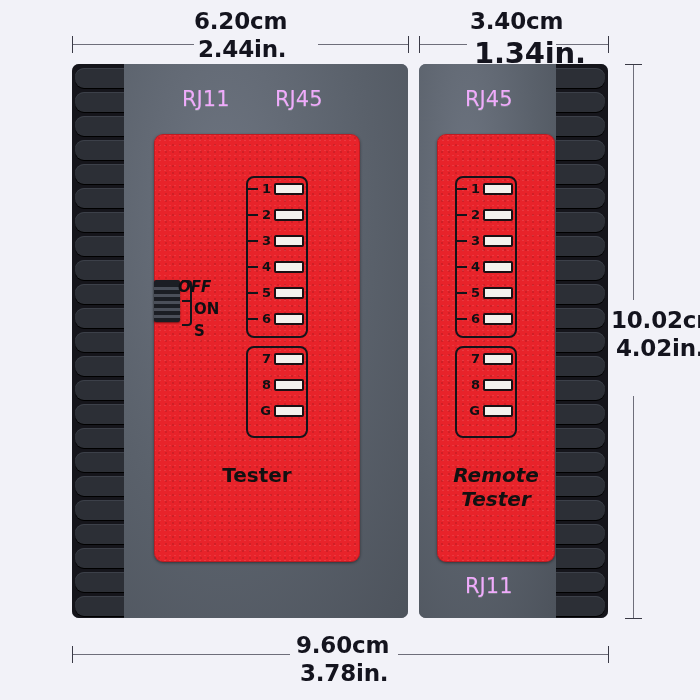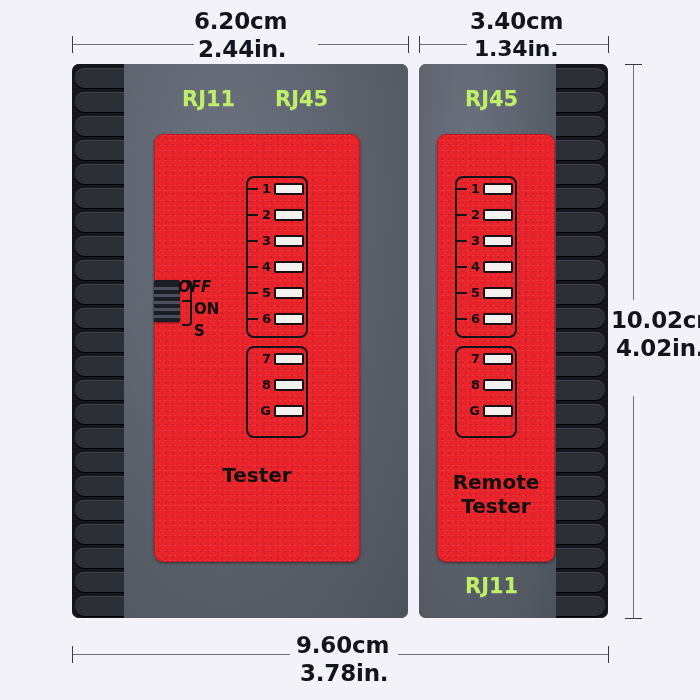--- a/index.html
+++ b/index.html
@@ -89,22 +89,22 @@
     box-shadow: inset 0 0 0 1px #c01b22, 0 1px 3px rgba(0,0,0,.45);
     background-image:
       radial-gradient(circle at 20% 30%, rgba(255,255,255,.10) 0 1px, transparent 1px),
       radial-gradient(circle at 70% 60%, rgba(0,0,0,.10) 0 1px, transparent 1px);
     background-size: 5px 5px, 7px 7px;
   }
 
   
   .silk {
     position: absolute;
-    font-weight: bold;
-    color: #bef264;
+    font-weight: normal;
+    color: #f0abfc;
     text-shadow: 0 1px 0 rgba(255,255,255,.18);
     white-space: nowrap;
   }
   
   .red-text {
     position: absolute;
     font-weight: bold;
     color: #111;
     text-align: center;
     white-space: nowrap;
@@ -187,21 +187,21 @@
   <div class="dim-label" style="left:194px; top:8px; font-size:23px;">6.20cm</div>
   <div class="dim-label" style="left:198px; top:36px; font-size:23px;">2.44in.</div>
   <div class="dim-line-h" style="left:72px; top:44px; width:122px;"></div>
   <div class="dim-line-h" style="left:318px; top:44px; width:90px;"></div>
   <div class="tick-v" style="left:72px; top:36px; height:17px;"></div>
   <div class="tick-v" style="left:408px; top:36px; height:17px;"></div>
 </div>
 
 <div>
   <div class="dim-label" style="left:470px; top:8px; font-size:23px;">3.40cm</div>
-  <div class="dim-label" style="left:474px; top:36px; font-size:22px;">1.34in.</div>
+  <div class="dim-label" style="left:474px; top:36px; font-size:29px;">1.34in.</div>
   <div class="dim-line-h" style="left:419px; top:44px; width:48px;"></div>
   <div class="dim-line-h" style="left:556px; top:44px; width:52px;"></div>
   <div class="tick-v" style="left:419px; top:36px; height:17px;"></div>
   <div class="tick-v" style="left:608px; top:36px; height:17px;"></div>
 </div>
 
 <div>
   <div class="dim-line-v" style="left:633px; top:64px; height:236px;"></div>
   <div class="dim-line-v" style="left:633px; top:396px; height:222px;"></div>
   <div class="tick-h" style="left:625px; top:64px; width:17px;"></div>
@@ -398,21 +398,21 @@
         <div class="led-row" style="left: 30px; top: 244px;">
           <span class="led-num">8</span>
           <span class="led"></span>
         </div>
         <div class="led-row" style="left: 30px; top: 270px;">
           <span class="led-num">G</span>
           <span class="led"></span>
         </div>
       </div>
 
-    <div class="red-text" style="left:0; right:0; top:337px; font-size:20px;">
+    <div class="red-text" style="left:0; right:0; top:330px; font-size:20px;font-style:italic;">
       <div>Remote</div>
       <div>Tester</div>
     </div>
   </div>
 
   <div class="silk" style="left:46px; top:23px; font-size:21px;">RJ45</div>
   <div class="silk" style="left:46px; top:510px; font-size:21px;">RJ11</div>
 </div>
 
 </body></html>

